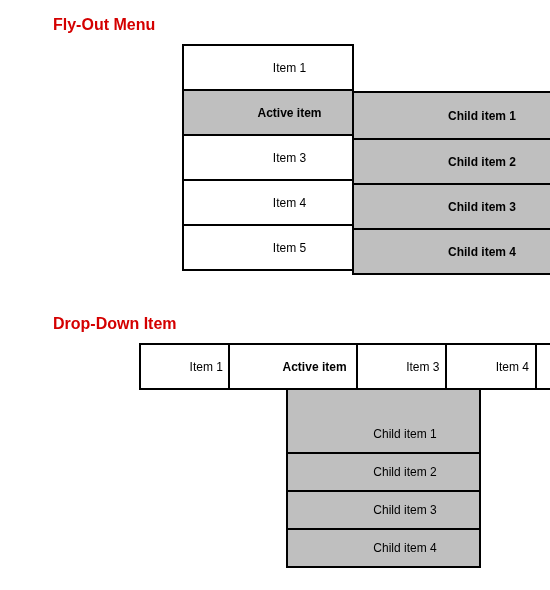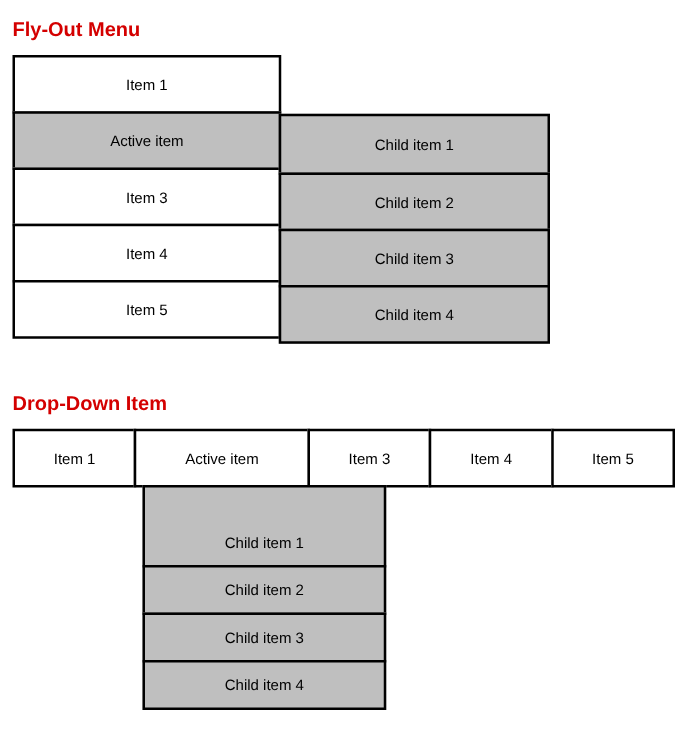--- a/index.html
+++ b/index.html
@@ -1,15 +1,15 @@
 <!DOCTYPE html>
 <html><head>
 <meta charset="utf-8">
 <style>
-  * { box-sizing: border-box; }
+  * { box-sizing: border-box; margin-left: 43px; }
   body {
     margin: 0;
     padding: 10px;
     font-family: Arial, Helvetica, sans-serif;
     background: #fff;
     width: 550px;
   }
   .section-title {
     color: #d40000;
     font-weight: bold;
@@ -40,21 +40,21 @@
     align-items: center;
     justify-content: center;
     font-size: 12px;
     background: #fff;
     margin-top: -2px;   
   }
   .flyout .main-col .fly-item:first-child,
   .flyout .child-col .fly-item:first-child { margin-top: 0; }
   .flyout .child-col .fly-item { margin-left: -2px; } 
   .flyout .child-col .fly-item.first-child-tall { height: 49px; }
-  .active-bg { background: #bfbfbf; }
+  .active-bg { background: #bfbfbf; font-weight: bold; }
   
   .dropdown {
     position: relative;
     width: 530px;   
     height: 235px;
   }
   .dd-row {
     display: flex;
   }
   .dd-item {

